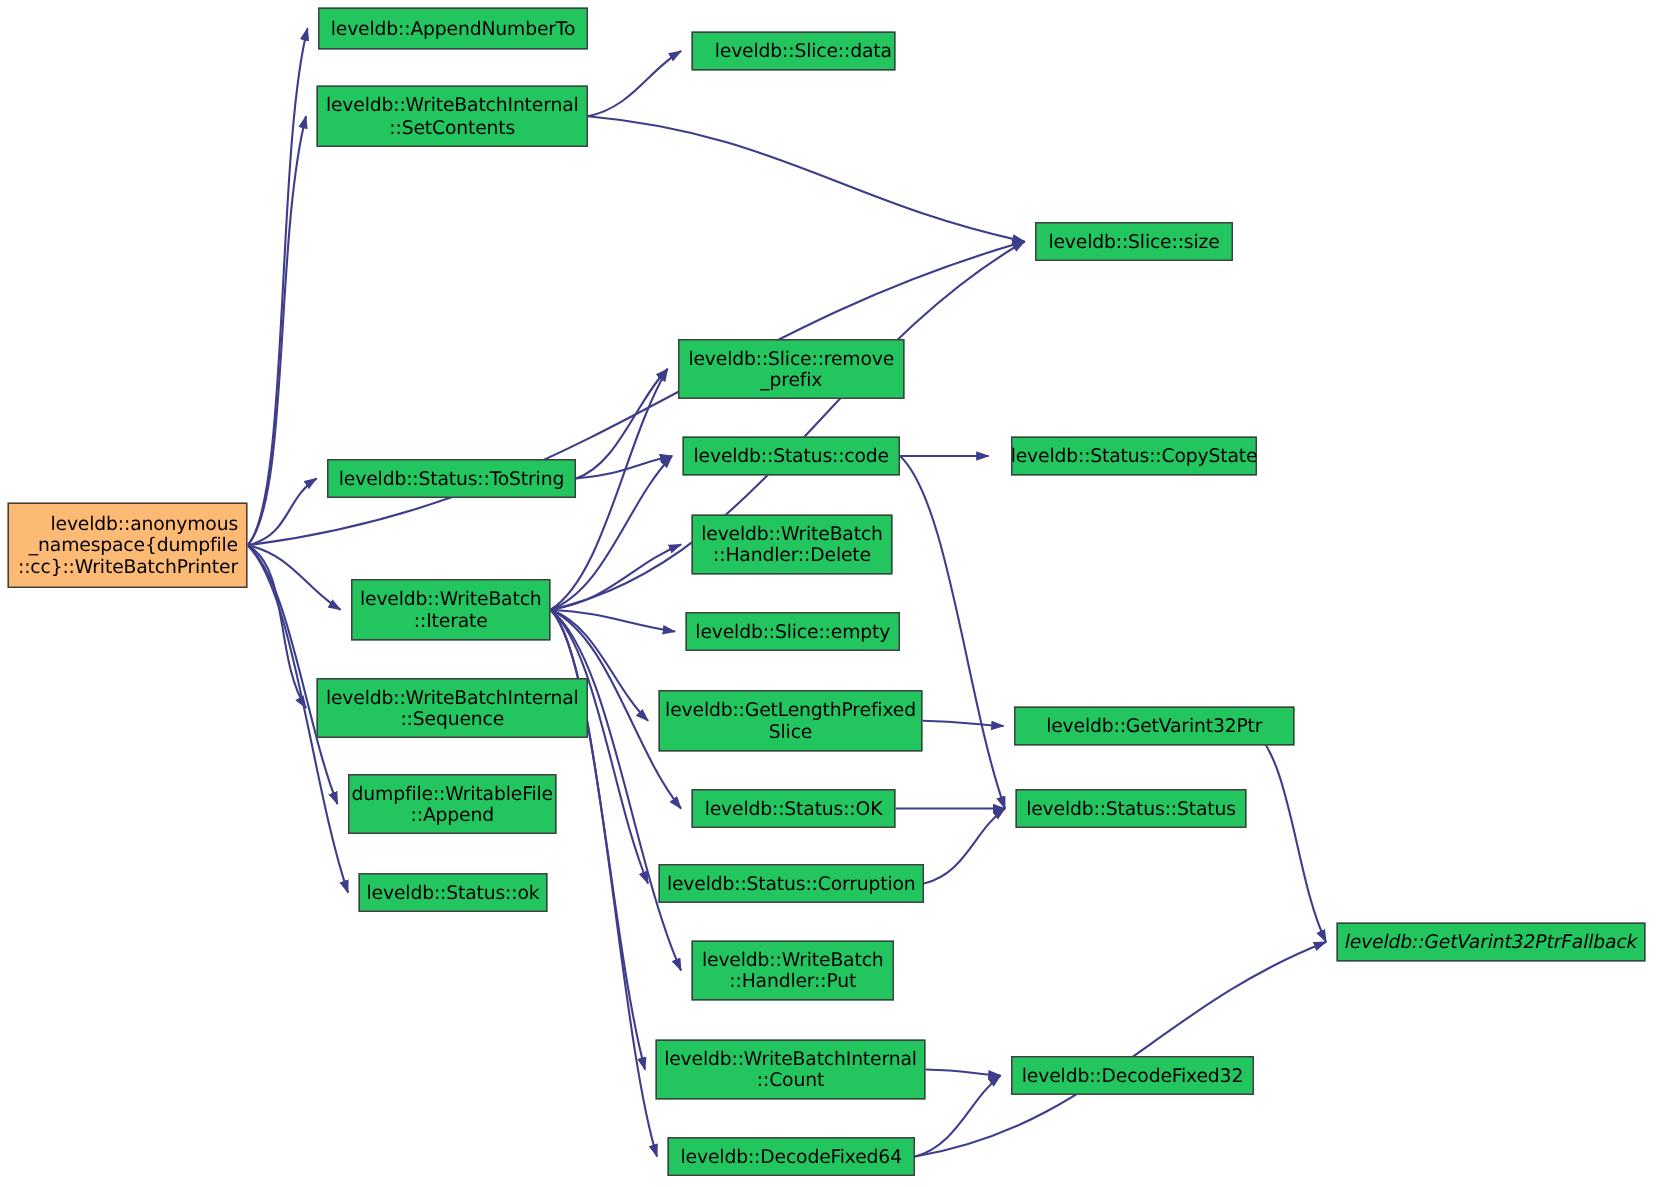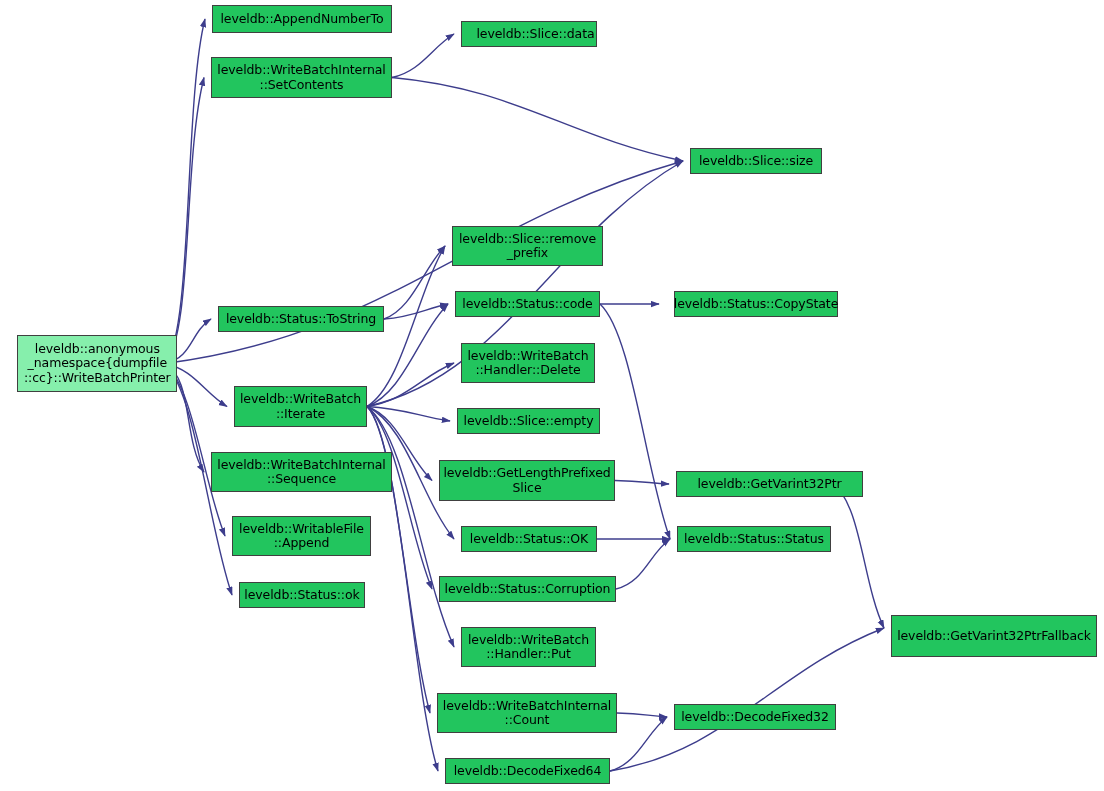--- a/index.html
+++ b/index.html
@@ -33,26 +33,25 @@
     line-height: 14.5px;
     text-align: center;
     display: flex;
     align-items: center;
     justify-content: center;
     padding: 0 4px;
     white-space: pre-line;
     letter-spacing: -0.1px;
   }
   .node.highlight {
-    background: #86efac;
+    background: #fdba74;
     border: 1px solid #404040;
-    text-align: center;
+    text-align: right;
     justify-content: flex-start;
     padding-left: 6px;
-    margin-left: 12px;
   }
 </style>
 </head>
 <body>
 
 <div id="canvas">
   <svg class="edges" viewBox="0 0 1104 791">
     <defs>
       <marker id="arrow" markerWidth="9" markerHeight="9" refX="8.2" refY="3.2" orient="auto" markerUnits="userSpaceOnUse">
         <path d="M0,0 L9,3.2 L0,6.4 z" fill="#3d3d8c"></path>
@@ -110,27 +109,27 @@
       <div class="node" style="left: 461px; top: 343px; width: 134px; height: 40px;">leveldb::WriteBatch
 ::Handler::Delete</div>
       <div class="node" style="left: 234px; top: 386px; width: 133px; height: 41px;">leveldb::WriteBatch
 ::Iterate</div>
       <div class="node" style="left: 457px; top: 408px; width: 143px; height: 26px;">leveldb::Slice::empty</div>
       <div class="node" style="left: 211px; top: 452px; width: 181px; height: 40px;">leveldb::WriteBatchInternal
 ::Sequence</div>
       <div class="node" style="left: 439px; top: 460px; width: 176px; height: 41px;">leveldb::GetLengthPrefixed
 Slice</div>
       <div class="node" style="left: 676px; top: 471px; width: 187px; height: 26px;">leveldb::GetVarint32Ptr</div>
-      <div class="node" style="left: 232px; top: 516px; width: 139px; height: 40px;">leveldb::WritableFile
+      <div class="node" style="left: 232px; top: 516px; width: 139px; height: 40px;">dumpfile::WritableFile
 ::Append</div>
       <div class="node" style="left: 461px; top: 526px; width: 136px; height: 26px;">leveldb::Status::OK</div>
       <div class="node" style="left: 677px; top: 526px; width: 154px; height: 26px;">leveldb::Status::Status</div>
       <div class="node" style="left: 239px; top: 582px; width: 126px; height: 26px;">leveldb::Status::ok</div>
       <div class="node" style="left: 439px; top: 576px; width: 177px; height: 26px;">leveldb::Status::Corruption</div>
-      <div class="node" style="left: 891px; top: 615px; width: 206px; height: 42px;">leveldb::GetVarint32PtrFallback</div>
+      <div class="node" style="left: 891px; top: 615px; width: 206px; height: 26px; font-style: italic;">leveldb::GetVarint32PtrFallback</div>
       <div class="node" style="left: 461px; top: 627px; width: 135px; height: 40px;">leveldb::WriteBatch
 ::Handler::Put</div>
       <div class="node" style="left: 437px; top: 693px; width: 180px; height: 40px;">leveldb::WriteBatchInternal
 ::Count</div>
       <div class="node" style="left: 674px; top: 704px; width: 162px; height: 26px;">leveldb::DecodeFixed32</div>
       <div class="node" style="left: 445px; top: 758px; width: 165px; height: 26px;">leveldb::DecodeFixed64</div>
     </div>
 </div>
 
 </body></html>

